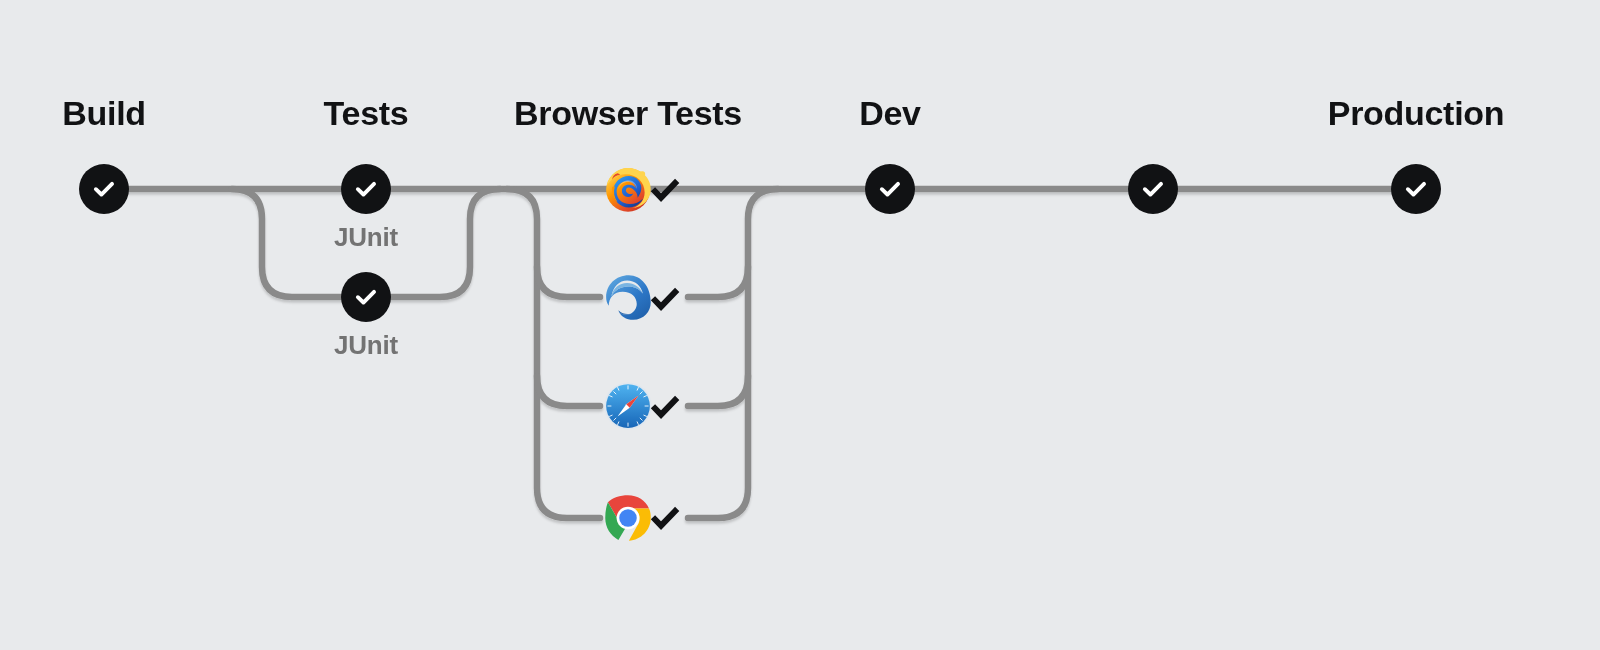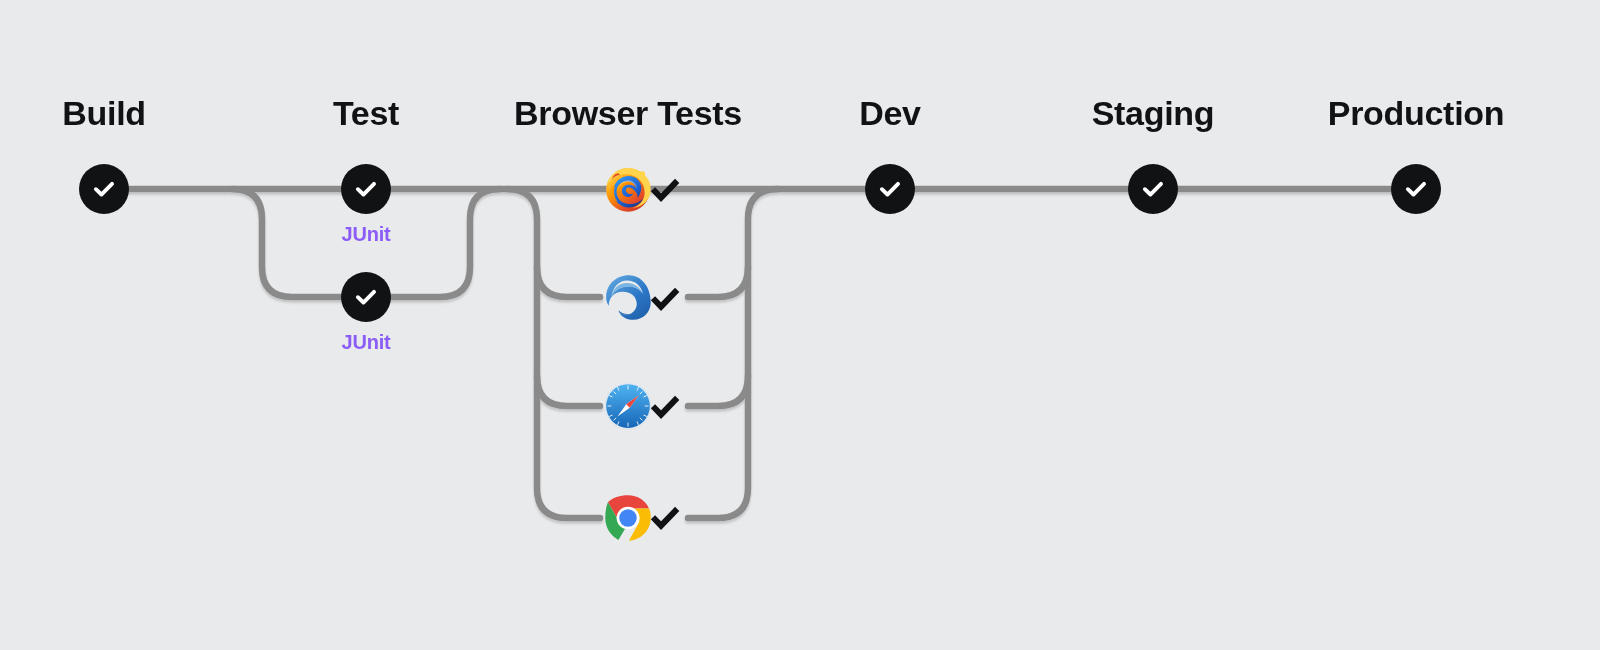--- a/index.html
+++ b/index.html
@@ -31,23 +31,23 @@
     font-size: 34px;
     font-weight: 700;
     color: #111214;
     letter-spacing: -0.3px;
     white-space: nowrap;
     transform: translateX(-50%);
     line-height: 1;
   }
   .sub-label {
     position: absolute;
-    font-size: 20px;
+    font-size: 26px;
     font-weight: 700;
-    color: #8b5cf6;
+    color: #737373;
     letter-spacing: -0.2px;
     white-space: nowrap;
     transform: translateX(-50%);
     line-height: 1;
   }
   .node {
     position: absolute;
     width: 50px;
     height: 50px;
     border-radius: 50%;
@@ -122,24 +122,23 @@
       <path d="M 537 376 Q 537 406 567 406 L 600 406"></path>
 
       <path d="M 688 518 L 718 518 Q 748 518 748 488 L 748 219 Q 748 189 778 189"></path>
 
       <path d="M 688 297 L 718 297 Q 748 297 748 267"></path>
       <path d="M 688 406 L 718 406 Q 748 406 748 376"></path>
     </g>
   </svg>
 
   <div class="stage-label" style="left:104px; top:96px;">Build</div>
-  <div class="stage-label" style="left:366px; top:96px;">Test</div>
+  <div class="stage-label" style="left:366px; top:96px;">Tests</div>
   <div class="stage-label" style="left:628px; top:96px;text-align:center;">Browser Tests</div>
   <div class="stage-label" style="left:890px; top:96px;">Dev</div>
-  <div class="stage-label" style="left:1153px; top:96px;">Staging</div>
   <div class="stage-label" style="left:1416px; top:96px;">Production</div>
 
   <div class="node" style="left:104px; top:189px;">
     <svg viewBox="0 0 24 24" width="26" height="26">
       <path d="M4.5 12.2 L9.6 17.1 L19.4 7.3" fill="none" stroke="#ffffff" stroke-width="3.6" stroke-linecap="round" stroke-linejoin="round"></path>
     </svg>
   </div>
 
   <div class="node" style="left:366px; top:189px;">
     <svg viewBox="0 0 24 24" width="26" height="26">

